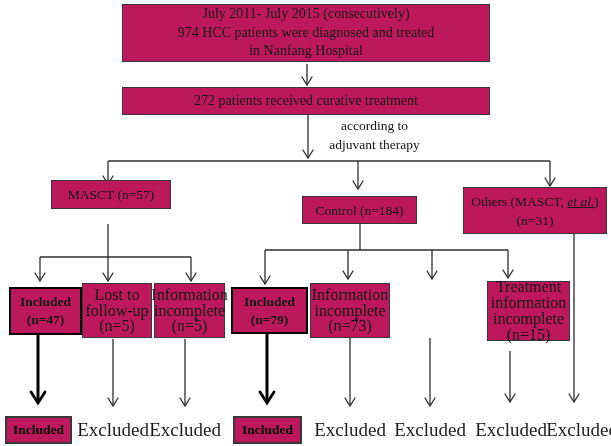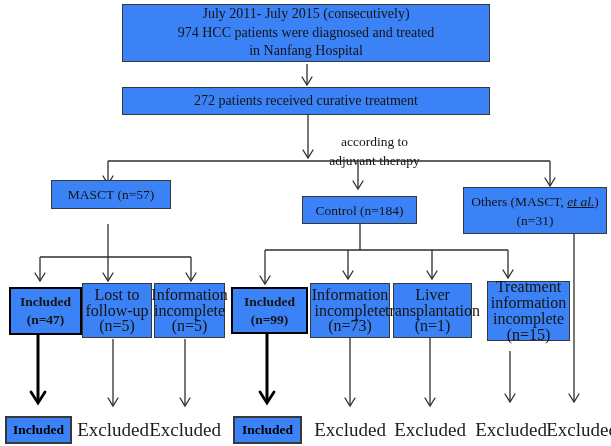--- a/index.html
+++ b/index.html
@@ -6,21 +6,21 @@
   .stage {
     position:relative; width:611px; height:446px; background:#ffffff;
     font-family:"Liberation Serif","DejaVu Serif",serif; color:#141414; overflow:hidden;
   }
   .connectors { position:absolute; left:0; top:0; width:611px; height:446px; pointer-events:none; }
   .ln   { stroke:#2e2e2e; stroke-width:1.3; fill:none; }
   .ch   { stroke:#2e2e2e; stroke-width:1.3; fill:none; stroke-linecap:round; }
   .ln-b { stroke:#000000; stroke-width:3;   fill:none; }
   .ch-b { stroke:#000000; stroke-width:2.8; fill:none; stroke-linecap:round; }
   .box {
-    position:absolute; box-sizing:border-box; background:#3b82f6;
+    position:absolute; box-sizing:border-box; background:#be185d;
     border:1.4px solid #383838;
     display:flex; flex-direction:column; align-items:center; justify-content:center;
     text-align:center;
   }
   .box-strong { border:2.6px solid #000000; font-weight:700; }
   .fs14 { font-size:14px;   line-height:18.5px; }
   .fs13 { font-size:13.5px; line-height:19px; }
   .fs12 { font-size:16px;   line-height:15.8px; }
   .annotation {
     position:absolute; text-align:center; font-size:13.5px; line-height:19px;
@@ -102,21 +102,21 @@
   <div class="box fs14" style="left:122px; top:4px; width:368px; height:58px;">
     <div>July 2011- July 2015 (consecutively)</div>
     <div>974 HCC patients were diagnosed and treated</div>
     <div>in Nanfang Hospital</div>
   </div>
 
   <div class="box fs14" style="left:122px; top:87px; width:368px; height:28px;">
     <div>272 patients received curative treatment</div>
   </div>
 
-  <div class="annotation" style="left:312px; top:132px; width:125px;">
+  <div class="annotation" style="left:312px; top:116px; width:125px;">
     <div>according to</div>
     <div>adjuvant therapy</div>
   </div>
 
   <div class="box fs13" style="left:51px; top:180px; width:120px; height:29px;">
     <div>MASCT (n=57)</div>
   </div>
 
   <div class="box fs13" style="left:302px; top:196px; width:115px; height:28px;">
     <div>Control (n=184)</div>
@@ -139,34 +139,29 @@
   </div>
 
   <div class="box fs12" style="left:154px; top:283px; width:71px; height:55px;">
     <div>Information</div>
     <div>incomplete</div>
     <div>(n=5)</div>
   </div>
 
   <div class="box box-strong" style="left:231px; top:287px; width:77px; height:47px; font-size:13.5px; line-height:18px;">
     <div>Included</div>
-    <div>(n=99)</div>
+    <div>(n=79)</div>
   </div>
 
   <div class="box fs12" style="left:310px; top:283px; width:80px; height:55px;">
     <div>Information</div>
     <div>incomplete</div>
     <div>(n=73)</div>
   </div>
 
-  <div class="box fs12" style="left:393px; top:283px; width:79px; height:55px;">
-    <div>Liver</div>
-    <div>transplantation</div>
-    <div>(n=1)</div>
-  </div>
 
   <div class="box fs12" style="left:487px; top:281px; width:83px; height:60px;">
     <div>Treatment</div>
     <div>information</div>
     <div>incomplete</div>
     <div>(n=15)</div>
   </div>
 
   <div class="box bold-label" style="left:5px; top:416px; width:67px; height:28px; border-width:2.2px;">
     <div>Included</div>

